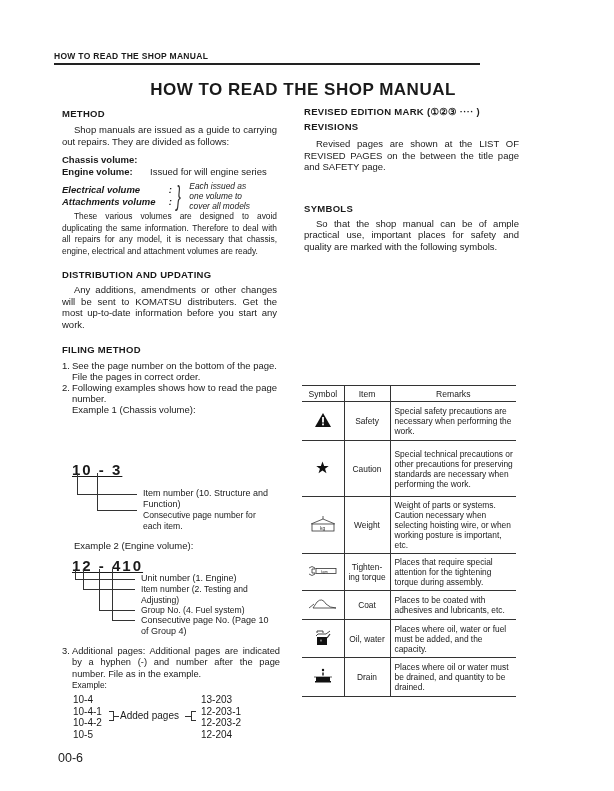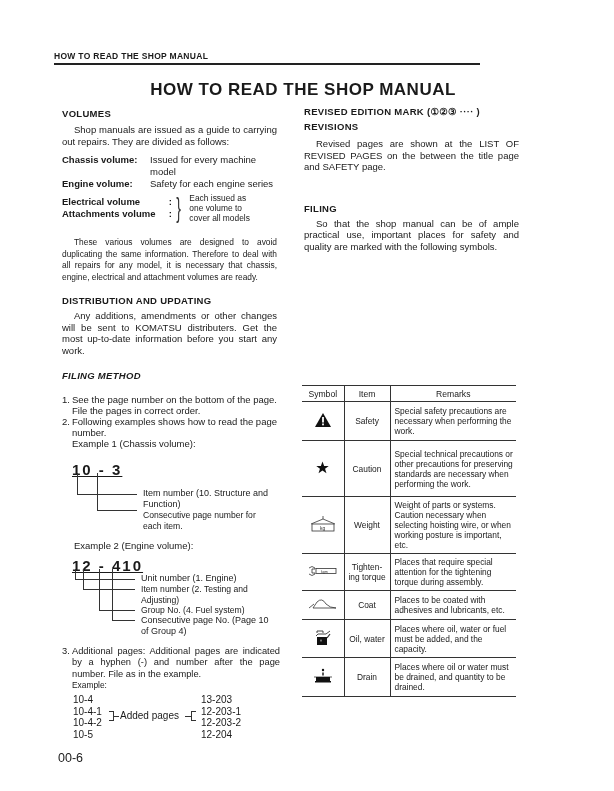--- a/index.html
+++ b/index.html
@@ -44,53 +44,52 @@
 </style>
 </head>
 <body>
 
 <div class="abs running-head">HOW TO READ THE SHOP MANUAL</div>
 <div class="abs head-rule" style="width:426px;"></div>
 <div class="abs page-title"><span>HOW TO READ THE SHOP MANUAL</span></div>
 
 <div class="abs" style="left:62px; top:108px; width:215px;">
 
-  <h2 class="sec" style="margin-bottom:5px;">VOLUMES</h2>
+  <h2 class="sec" style="margin-bottom:5px;">METHOD</h2>
   <p class="body indent" style="margin-bottom:6px;">Shop manuals are issued as a guide to carrying out repairs. They are divided as follows:</p>
 
   <div class="vol-row">
     <div class="vol-label">Chassis volume:</div>
-    <div class="vol-desc">Issued for every machine model</div>
   </div>
   <div class="vol-row" style="margin-bottom:3px;">
     <div class="vol-label">Engine volume:</div>
-    <div class="vol-desc">Safety for each engine series</div>
-  </div>
-
-  <div class="brace-block" style="margin-bottom:14px;">
+    <div class="vol-desc">Issued for will engine series</div>
+  </div>
+
+  <div class="brace-block" style="font-style:italic;">
     <div class="brace-labels" style="width:110px;">
       <div>
           <span>Electrical volume</span>
           <span>:</span>
         </div>
       <div>
           <span>Attachments volume</span>
           <span>:</span>
         </div>
     </div>
     <div class="brace-sym">}</div>
     <div class="brace-text" style="width:72px;">Each issued as one volume to cover all models</div>
   </div>
 
   <p class="small indent" style="margin-bottom:12px; line-height:11.5px;">These various volumes are designed to avoid duplicating the same information. Therefore to deal with all repairs for any model, it is necessary that chassis, engine, electrical and attachment volumes are ready.</p>
 
   <h2 class="sec" style="margin-bottom:4px;">DISTRIBUTION AND UPDATING</h2>
   <p class="body indent" style="margin-bottom:14px; line-height:11.5px;">Any additions, amendments or other changes will be sent to KOMATSU distributers. Get the most up-to-date information before you start any work.</p>
 
-  <h2 class="sec" style="margin-bottom:13px;font-style:italic;">FILING METHOD</h2>
+  <h2 class="sec" style="margin-bottom:5px;">FILING METHOD</h2>
   <div class="num-item" style="font-size:9.5px; line-height:11px;">
     <span class="n">1.</span>
     <span class="t">See the page number on the bottom of the page. File the pages in correct order.</span>
   </div>
   <div class="num-item" style="font-size:9.5px; line-height:11px;">
     <span class="n">2.</span>
     <span class="t">Following examples shows how to read the page number.</span>
   </div>
   <div style="font-size:9.5px; line-height:12px; padding-left:10px;">Example 1 (Chassis volume):</div>
 </div>
@@ -152,21 +151,21 @@
 </div>
 
 <div class="abs page-num">00-6</div>
 
 <div class="abs" style="left:304px; top:106px; width:215px;">
   <h2 class="sec" style="margin-bottom:4px;">REVISED EDITION MARK (①②③ ···· )</h2>
 
   <h2 class="sec" style="margin-bottom:6px;">REVISIONS</h2>
   <p class="body indent" style="line-height:11.5px; margin-bottom:30px;">Revised pages are shown at the LIST OF REVISED PAGES on the between the title page and SAFETY page.</p>
 
-  <h2 class="sec" style="margin-bottom:4px;">FILING</h2>
+  <h2 class="sec" style="margin-bottom:4px;">SYMBOLS</h2>
   <p class="body indent" style="line-height:11.5px;">So that the shop manual can be of ample practical use, important places for safety and quality are marked with the following symbols.</p>
 </div>
 
 <table class="abs sym" style="left:302px; top:385px; width:214px;">
   <thead>
     <tr>
       <th>Symbol</th>
       <th>Item</th>
       <th>Remarks</th>
     </tr>

